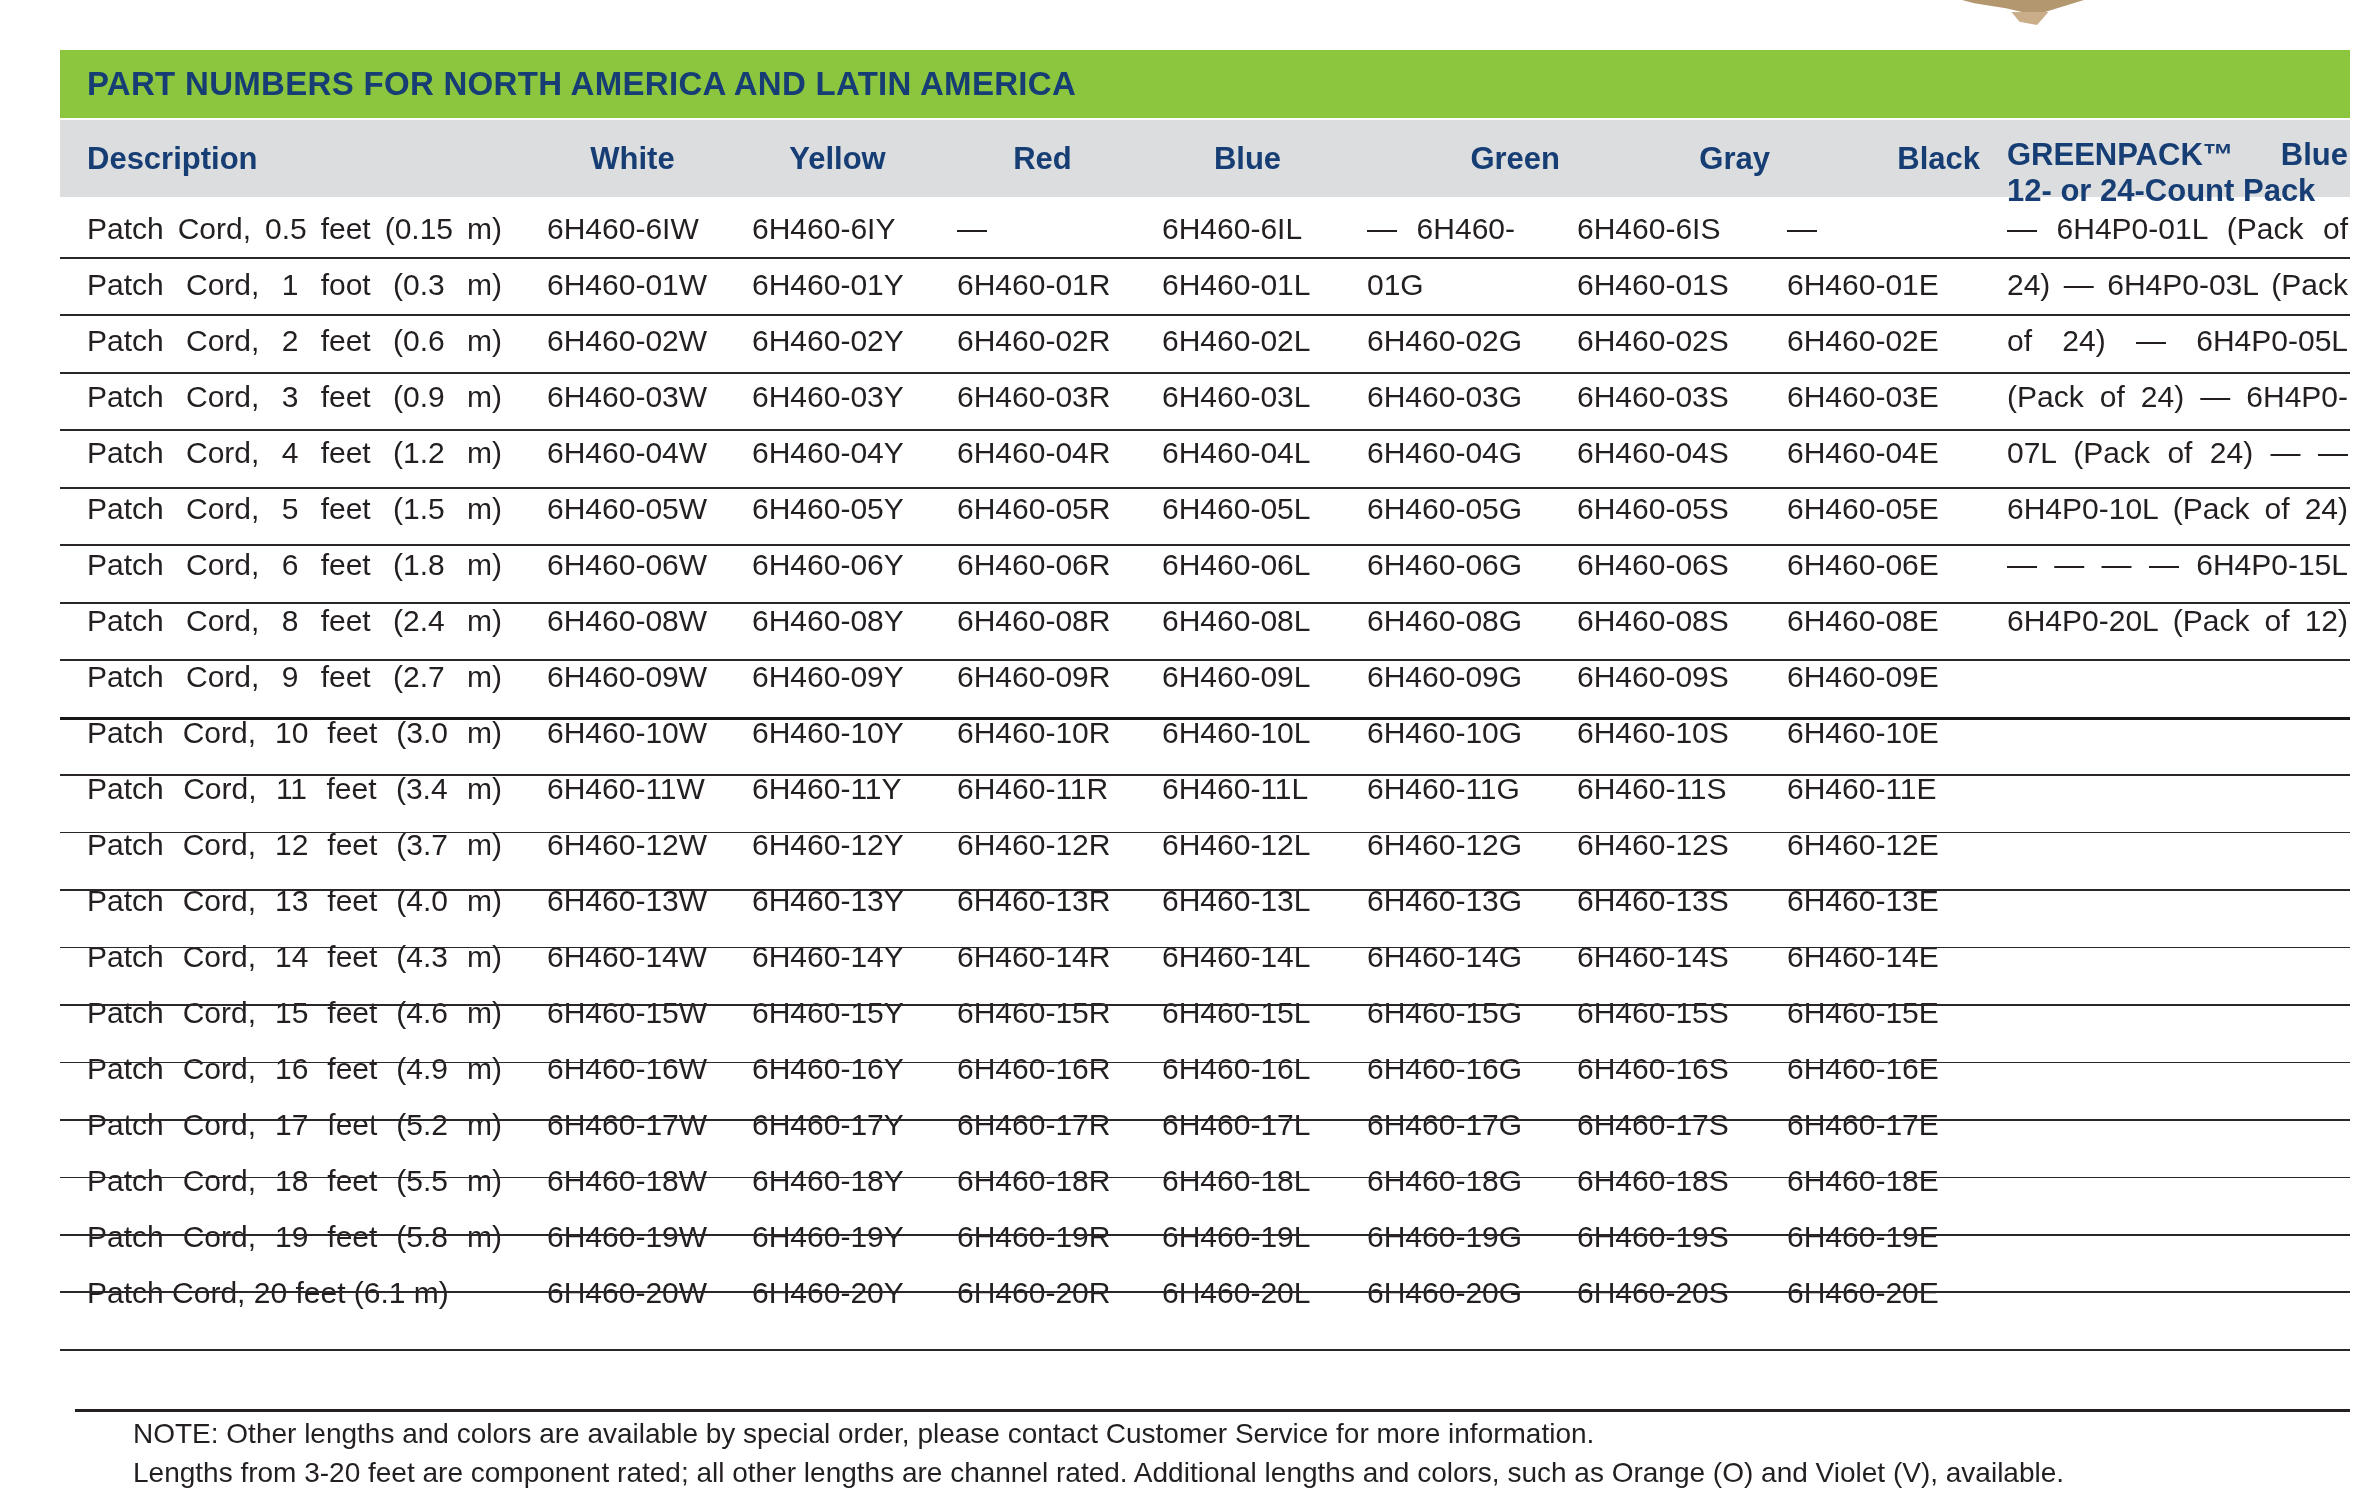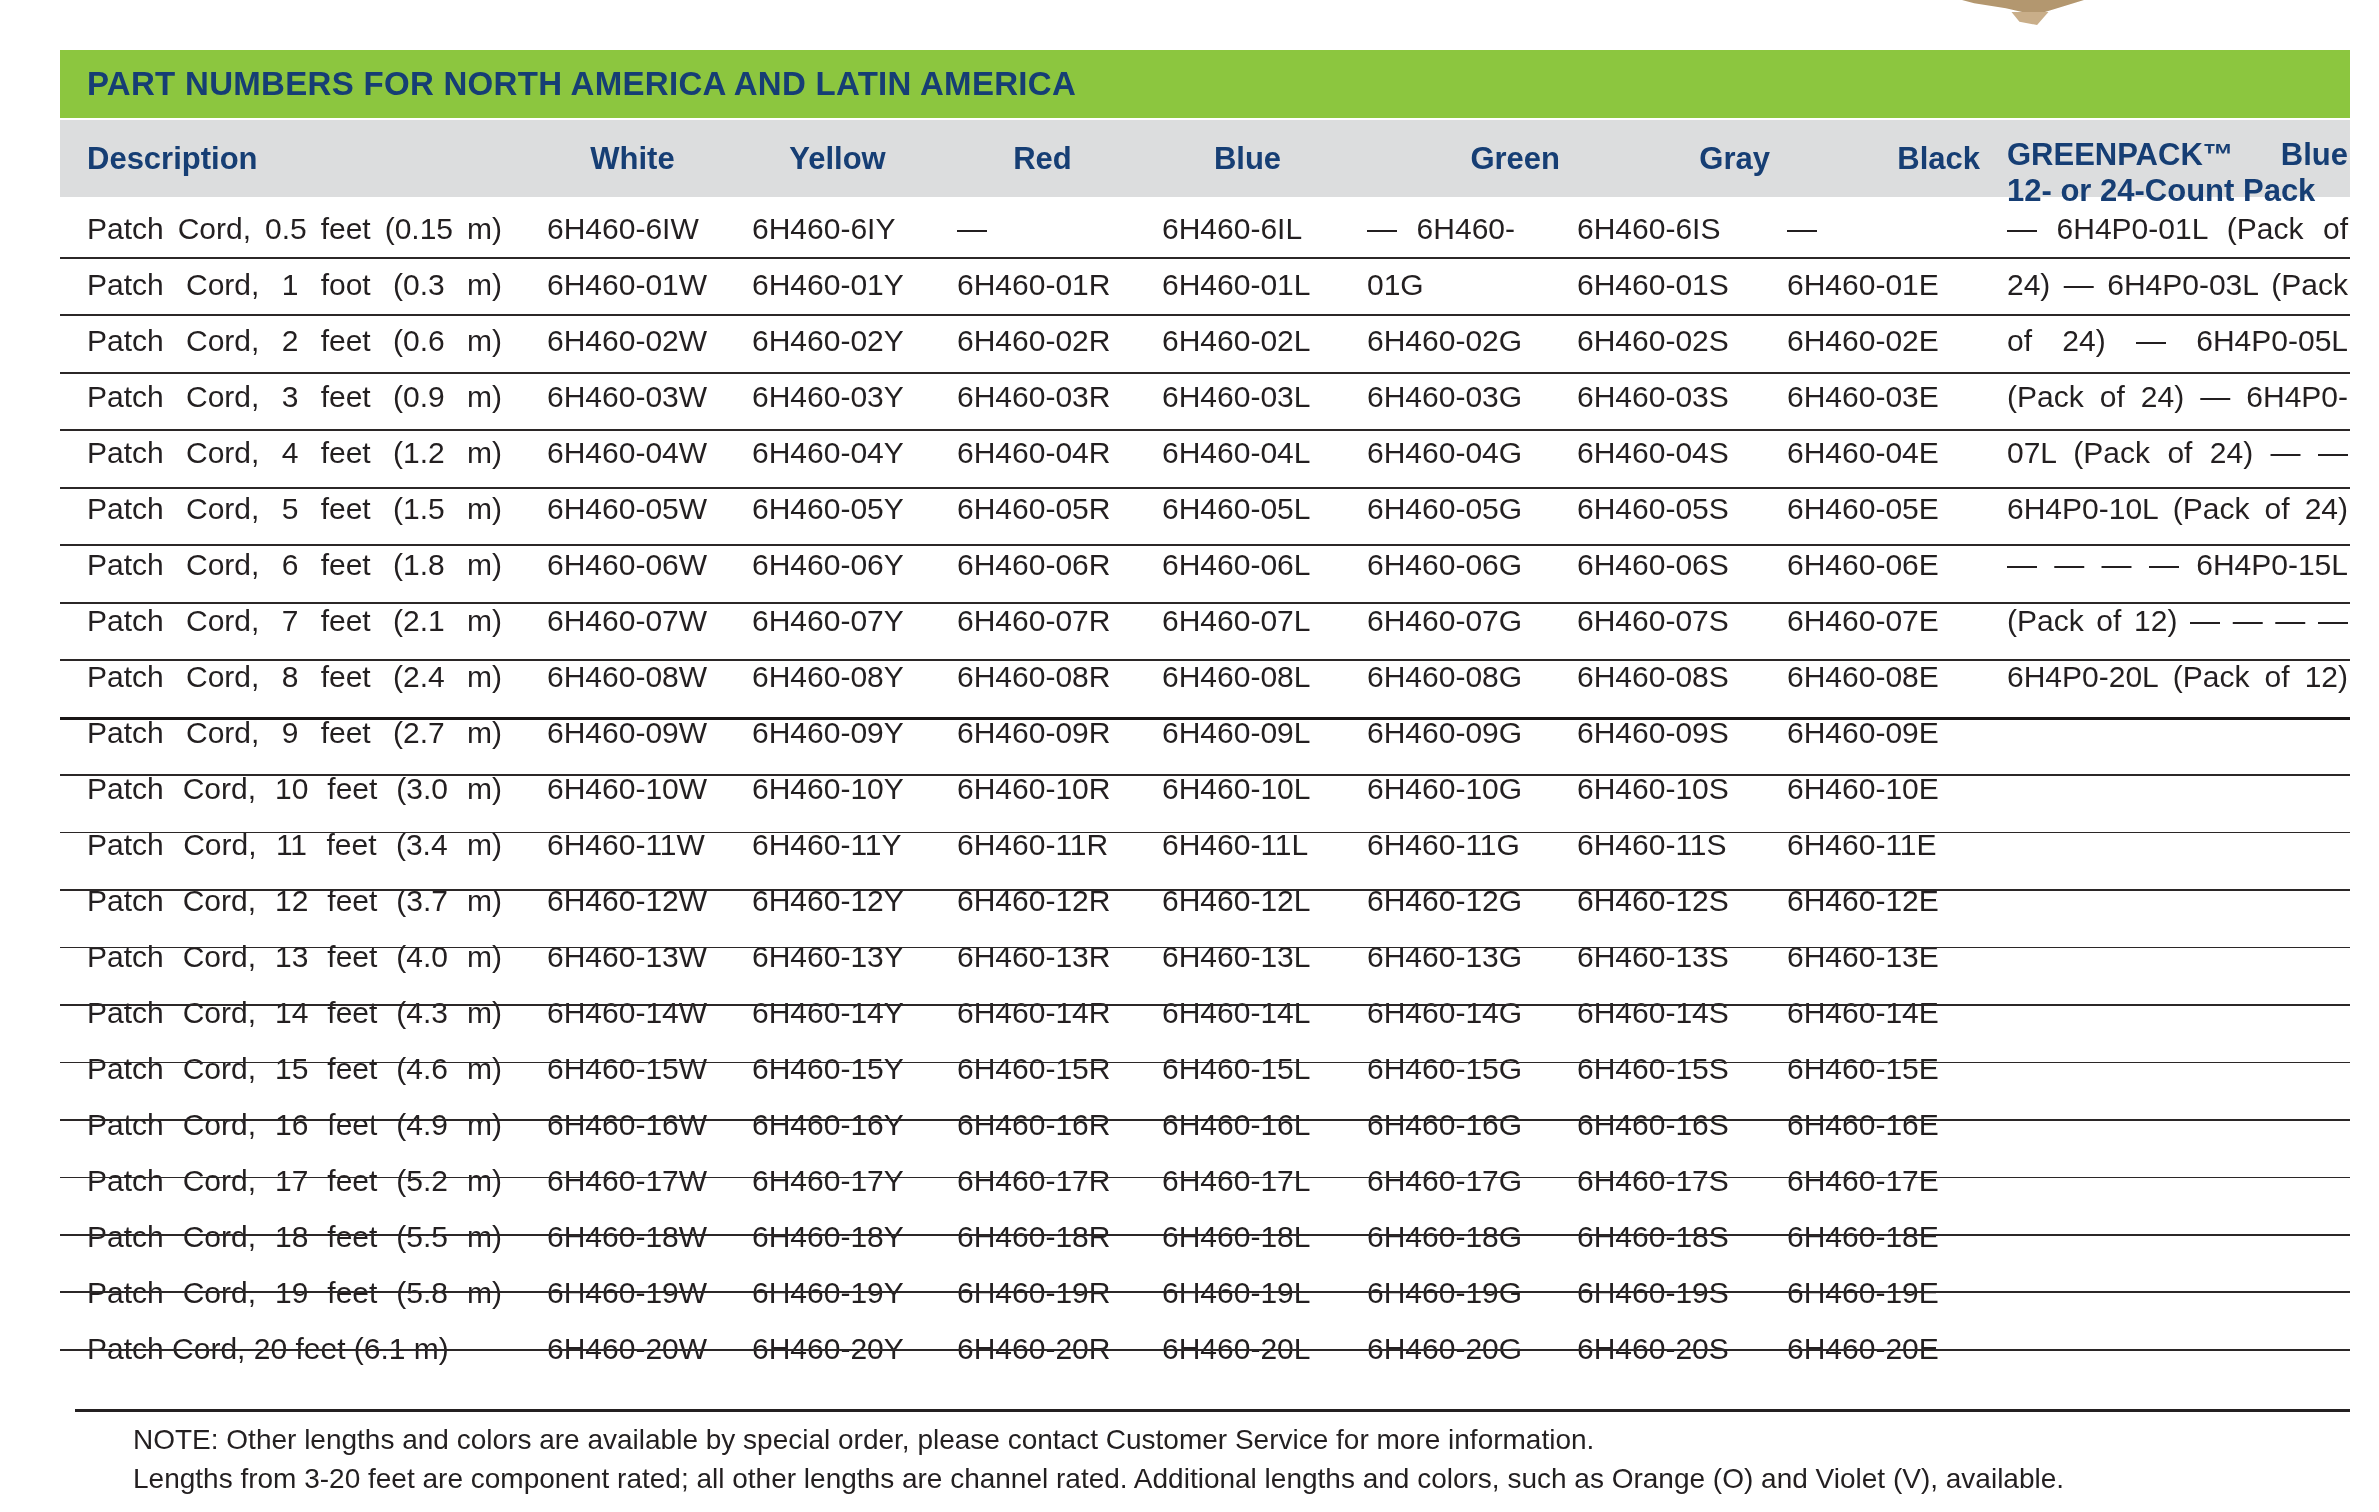--- a/index.html
+++ b/index.html
@@ -51,21 +51,21 @@
   .cell{flex:none;font-size:30px;line-height:56px;color:var(--ink);}
   .c-desc{width:470px;padding:0 28px 0 27px;}
   .c-num{width:205px;padding-left:17px;}
   .c-green,.c-gray,.c-black{width:210px;}
   .c-gp{width:370px;padding:0 2px 0 27px;}
   .spread{text-align:justify;text-align-last:justify;}
   .c-green.spread{padding-right:45px;}
   .sep{position:absolute;left:0;width:2290px;height:1.7px;background:var(--sep);}
   .sep.thick{height:3.2px;background:#191616;}
   .bottom-rule{margin-top:32px;margin-left:15px;width:2275px;height:2.6px;background:#242021;}
-  .note{margin-top:8px;padding-left:73px;font-size:28px;line-height:39px;color:var(--ink);}
+  .note{margin-top:2px;padding-left:73px;font-size:28px;line-height:39px;color:var(--ink);}
 </style>
 </head>
 <body>
 
 <div class="photo-main"></div>
 <div class="photo-sub"></div>
 
 <div class="sheet">
 
   <div class="title-bar">
@@ -154,31 +154,20 @@
       <div class="row">
         <div class="cell c-desc spread">Patch Cord, 6 feet (1.8 m)</div>
         <div class="cell c-num">6H460-06W</div>
         <div class="cell c-num">6H460-06Y</div>
         <div class="cell c-num">6H460-06R</div>
         <div class="cell c-num">6H460-06L</div>
         <div class="cell c-num c-green">6H460-06G</div>
         <div class="cell c-num c-gray">6H460-06S</div>
         <div class="cell c-num c-black">6H460-06E</div>
         <div class="cell c-gp spread">— — — — 6H4P0-15L</div>
-      </div>
-      <div class="row">
-        <div class="cell c-desc spread">Patch Cord, 7 feet (2.1 m)</div>
-        <div class="cell c-num">6H460-07W</div>
-        <div class="cell c-num">6H460-07Y</div>
-        <div class="cell c-num">6H460-07R</div>
-        <div class="cell c-num">6H460-07L</div>
-        <div class="cell c-num c-green">6H460-07G</div>
-        <div class="cell c-num c-gray">6H460-07S</div>
-        <div class="cell c-num c-black">6H460-07E</div>
-        <div class="cell c-gp spread">(Pack of 12) — — — —</div>
       </div>
       <div class="row">
         <div class="cell c-desc spread">Patch Cord, 8 feet (2.4 m)</div>
         <div class="cell c-num">6H460-08W</div>
         <div class="cell c-num">6H460-08Y</div>
         <div class="cell c-num">6H460-08R</div>
         <div class="cell c-num">6H460-08L</div>
         <div class="cell c-num c-green">6H460-08G</div>
         <div class="cell c-num c-gray">6H460-08S</div>
         <div class="cell c-num c-black">6H460-08E</div>

